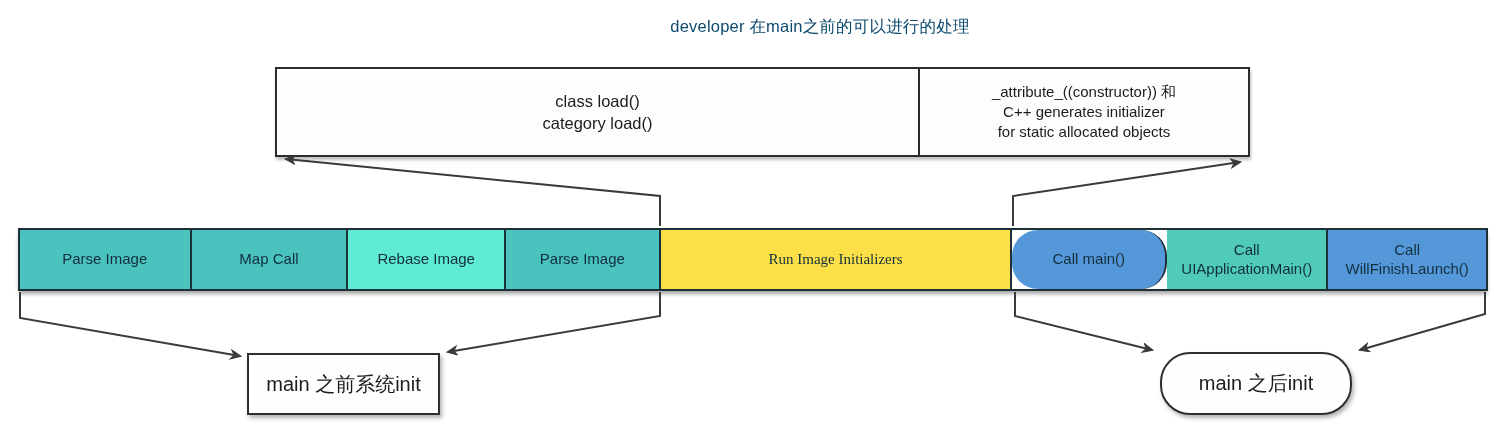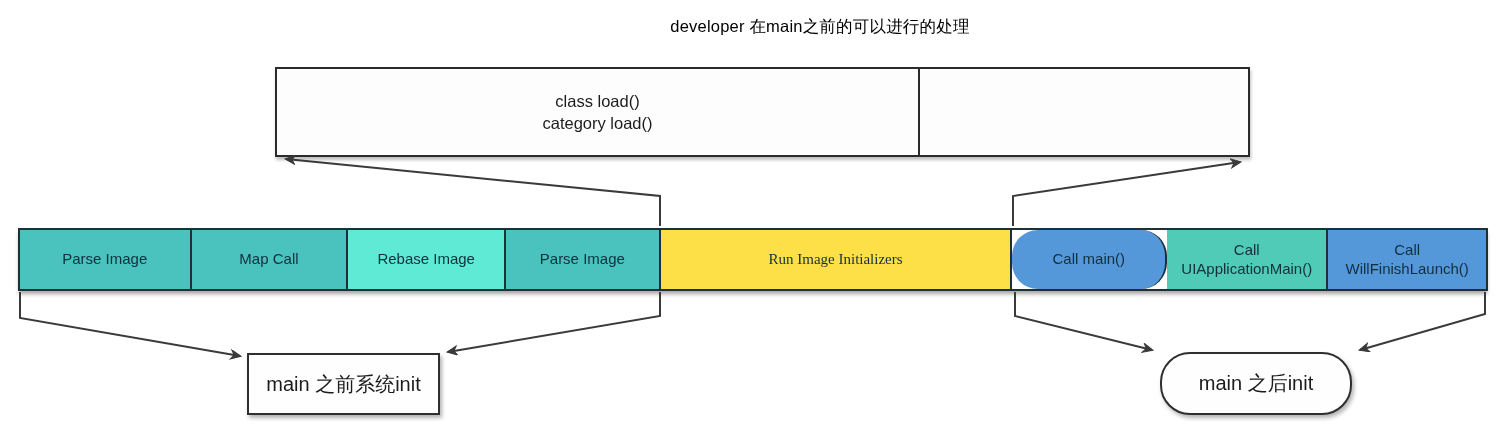--- a/index.html
+++ b/index.html
@@ -20,21 +20,21 @@
     left: 0; top: 0;
     width: 1500px; height: 435px;
     pointer-events: none;
   }
   .title {
     position: absolute;
     left: 820px;
     top: 16px;
     transform: translateX(-50%);
     font-size: 16.5px;
-    color: #000000;
+    color: #0c4a6e;
     white-space: nowrap;
     letter-spacing: 0.2px;
   }
   .top-box {
     position: absolute;
     left: 275px;
     top: 67px;
     width: 975px;
     height: 90px;
     border: 2px solid #2b2b2b;
@@ -107,20 +107,23 @@
 </head>
 <body>
 
 <div id="stage">
 
   <div class="title">developer 在main之前的可以进行的处理</div>
 
   <div class="top-box">
     <div class="cell left">class load()
 category load()</div>
+    <div class="cell right">_attribute_((constructor)) 和
+C++ generates initializer
+for static allocated objects</div>
   </div>
 
   <div class="bar" id="timeline-bar">
       <div class="seg" style="width: 11.7%; background: rgb(74, 194, 189);"><span>Parse Image</span></div>
       <div class="seg" style="width: 10.7%; background: rgb(74, 194, 189);"><span>Map Call</span></div>
       <div class="seg" style="width: 10.75%; background: #5eead4;"><span>Rebase Image</span></div>
       <div class="seg" style="width: 10.55%; background: rgb(74, 194, 189);"><span>Parse Image</span></div>
       <div class="seg" style="width: 24%; background: #fde047; font-family: Liberation Serif, serif;"><span>Run Image Initializers</span></div>
       <div class="seg" style="width: 10.55%; background: rgb(85, 152, 218); border-radius: 26px;"><span>Call main()</span></div>
       <div class="seg" style="width: 11%; background: rgb(80, 203, 184);"><span>Call

